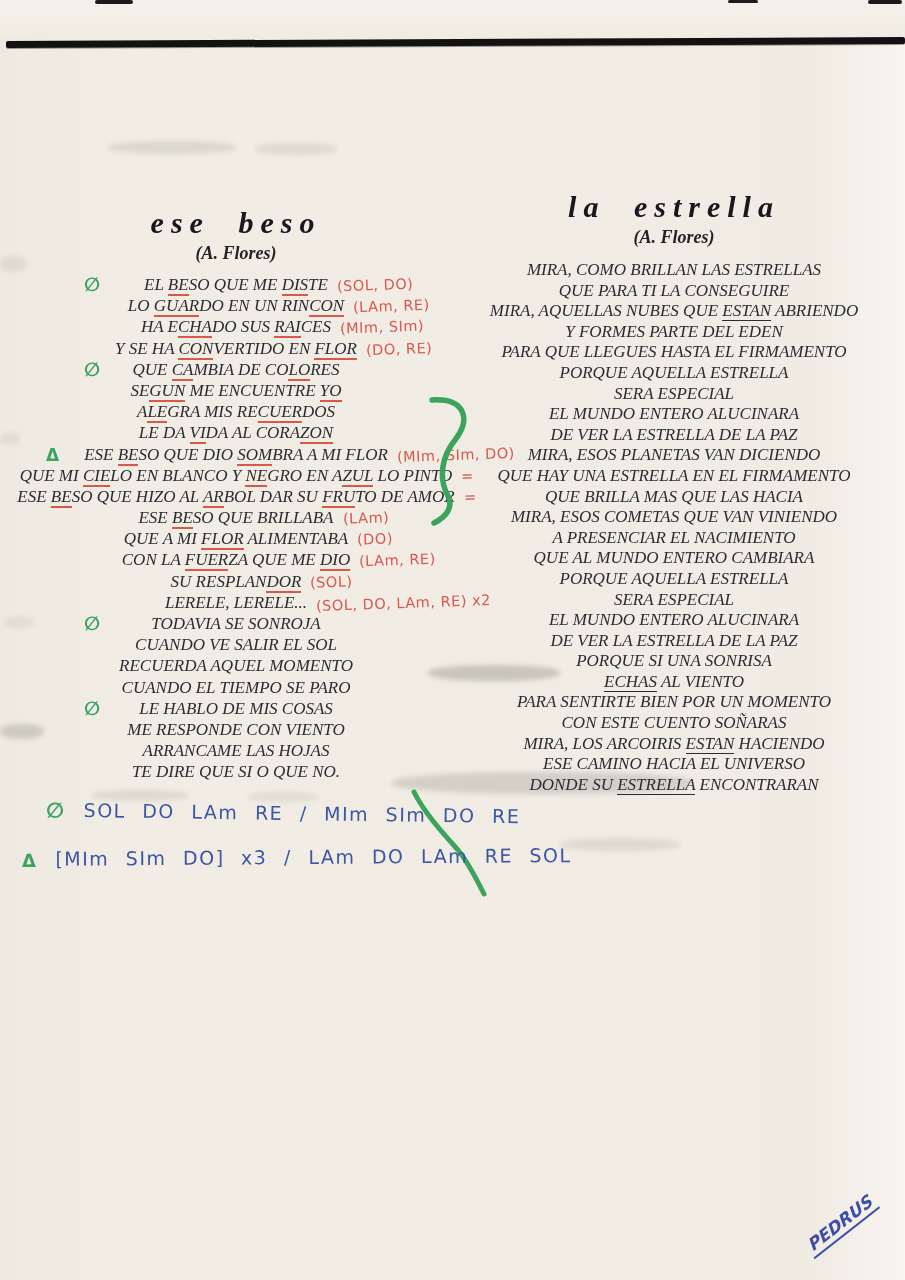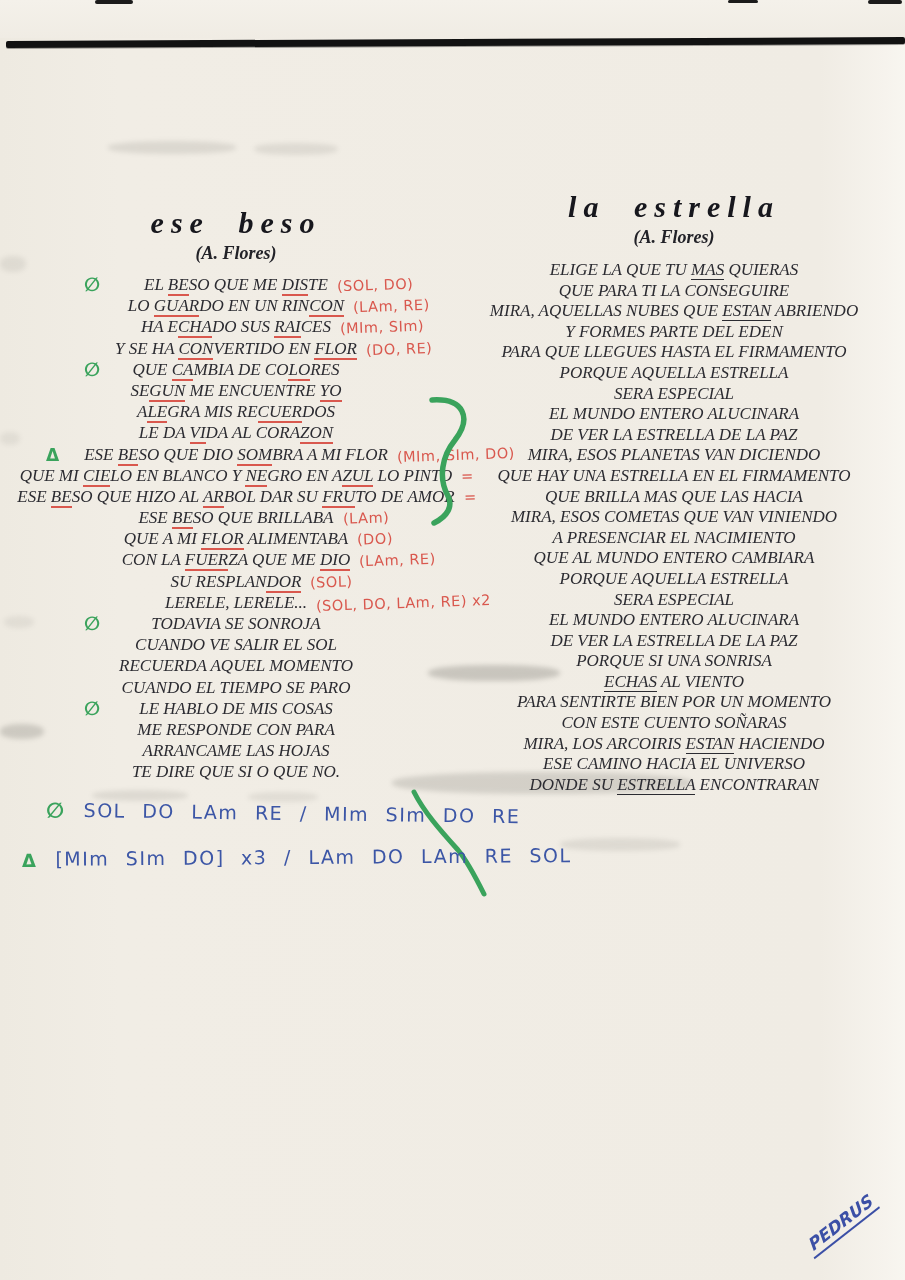--- a/index.html
+++ b/index.html
@@ -99,31 +99,31 @@
       <div class="line"><span>ESE <span class="u">BE</span>SO QUE BRILLABA</span><span class="chord">(LAm)</span></div>
       <div class="line"><span>QUE A MI <span class="u">FLOR</span> ALIMENTABA</span><span class="chord">(DO)</span></div>
       <div class="line"><span>CON LA <span class="u">FUER</span>ZA QUE ME <span class="u">DIO</span></span><span class="chord">(LAm, RE)</span></div>
       <div class="line"><span>SU RESPLAN<span class="u">DOR</span></span><span class="chord">(SOL)</span></div>
       <div class="line"><span>LERELE, LERELE...</span><span class="chord">(SOL, DO, LAm, RE) x2</span></div>
       <div class="line"><span class="marker m-slashed-o">∅</span><span>TODAVIA SE SONROJA</span></div>
       <div class="line"><span>CUANDO VE SALIR EL SOL</span></div>
       <div class="line"><span>RECUERDA AQUEL MOMENTO</span></div>
       <div class="line"><span>CUANDO EL TIEMPO SE PARO</span></div>
       <div class="line"><span class="marker m-slashed-o">∅</span><span>LE HABLO DE MIS COSAS</span></div>
-      <div class="line"><span>ME RESPONDE CON PARA</span></div>
+      <div class="line"><span>ME RESPONDE CON VIENTO</span></div>
       <div class="line"><span>ARRANCAME LAS HOJAS</span></div>
       <div class="line"><span>TE DIRE QUE SI O QUE NO.</span></div>
     </div>
 </div>
 
 <div class="col col-right">
   <div class="song-title">la estrella</div>
   <div class="song-author">(A. Flores)</div>
   <div class="lines">
-      <div class="line"><span>ELIGE LA QUE TU <span class="u">MAS</span> QUIERAS</span></div>
+      <div class="line"><span>MIRA, COMO BRILLAN LAS ESTRELLAS</span></div>
       <div class="line"><span>QUE PARA TI LA CONSEGUIRE</span></div>
       <div class="line"><span>MIRA, AQUELLAS NUBES QUE <span class="u">ESTAN</span> ABRIENDO</span></div>
       <div class="line"><span>Y FORMES PARTE DEL EDEN</span></div>
       <div class="line"><span>PARA QUE LLEGUES HASTA EL FIRMAMENTO</span></div>
       <div class="line"><span>PORQUE AQUELLA ESTRELLA</span></div>
       <div class="line"><span>SERA ESPECIAL</span></div>
       <div class="line"><span>EL MUNDO ENTERO ALUCINARA</span></div>
       <div class="line"><span>DE VER LA ESTRELLA DE LA PAZ</span></div>
       <div class="line"><span>MIRA, ESOS PLANETAS VAN DICIENDO</span></div>
       <div class="line"><span>QUE HAY UNA ESTRELLA EN EL FIRMAMENTO</span></div>

